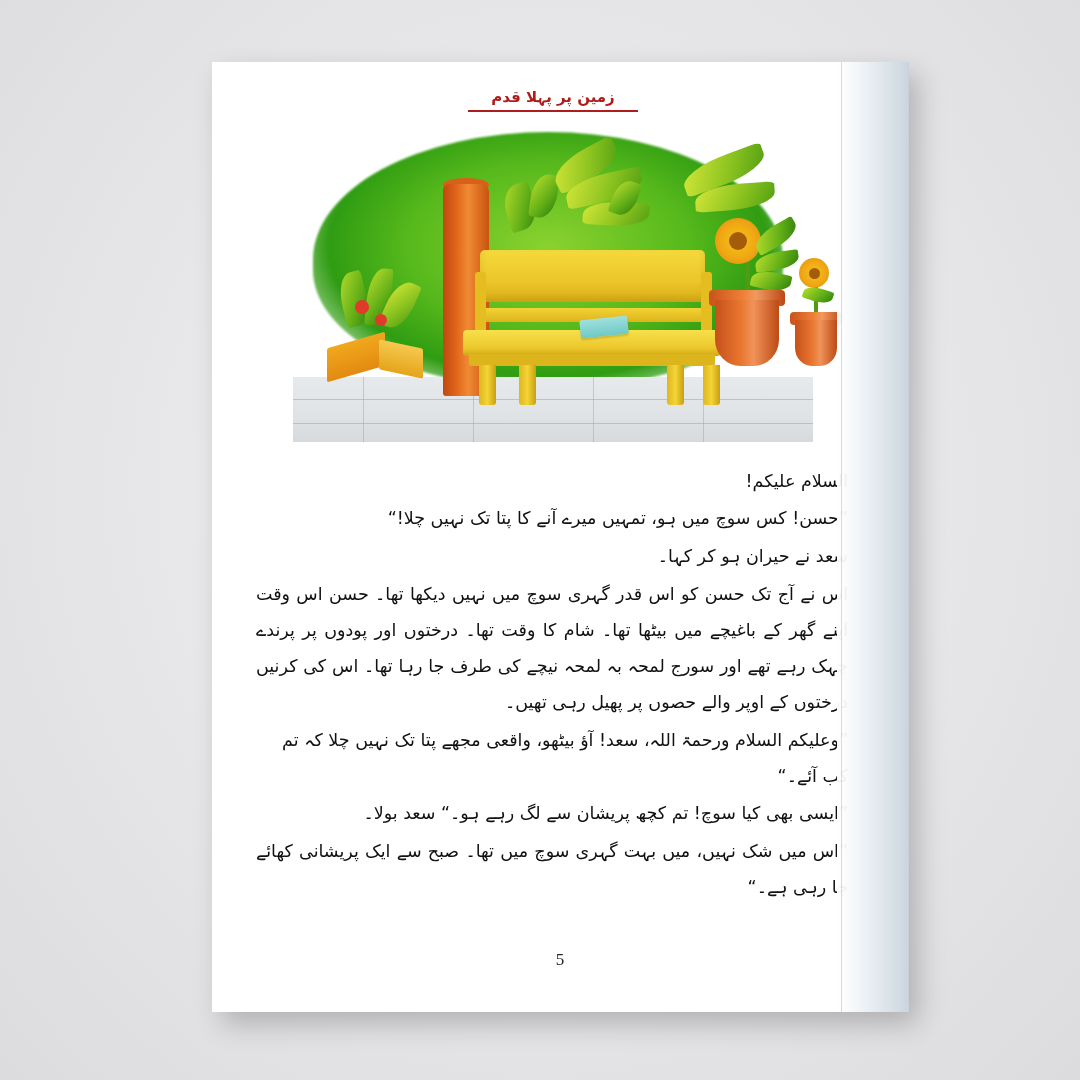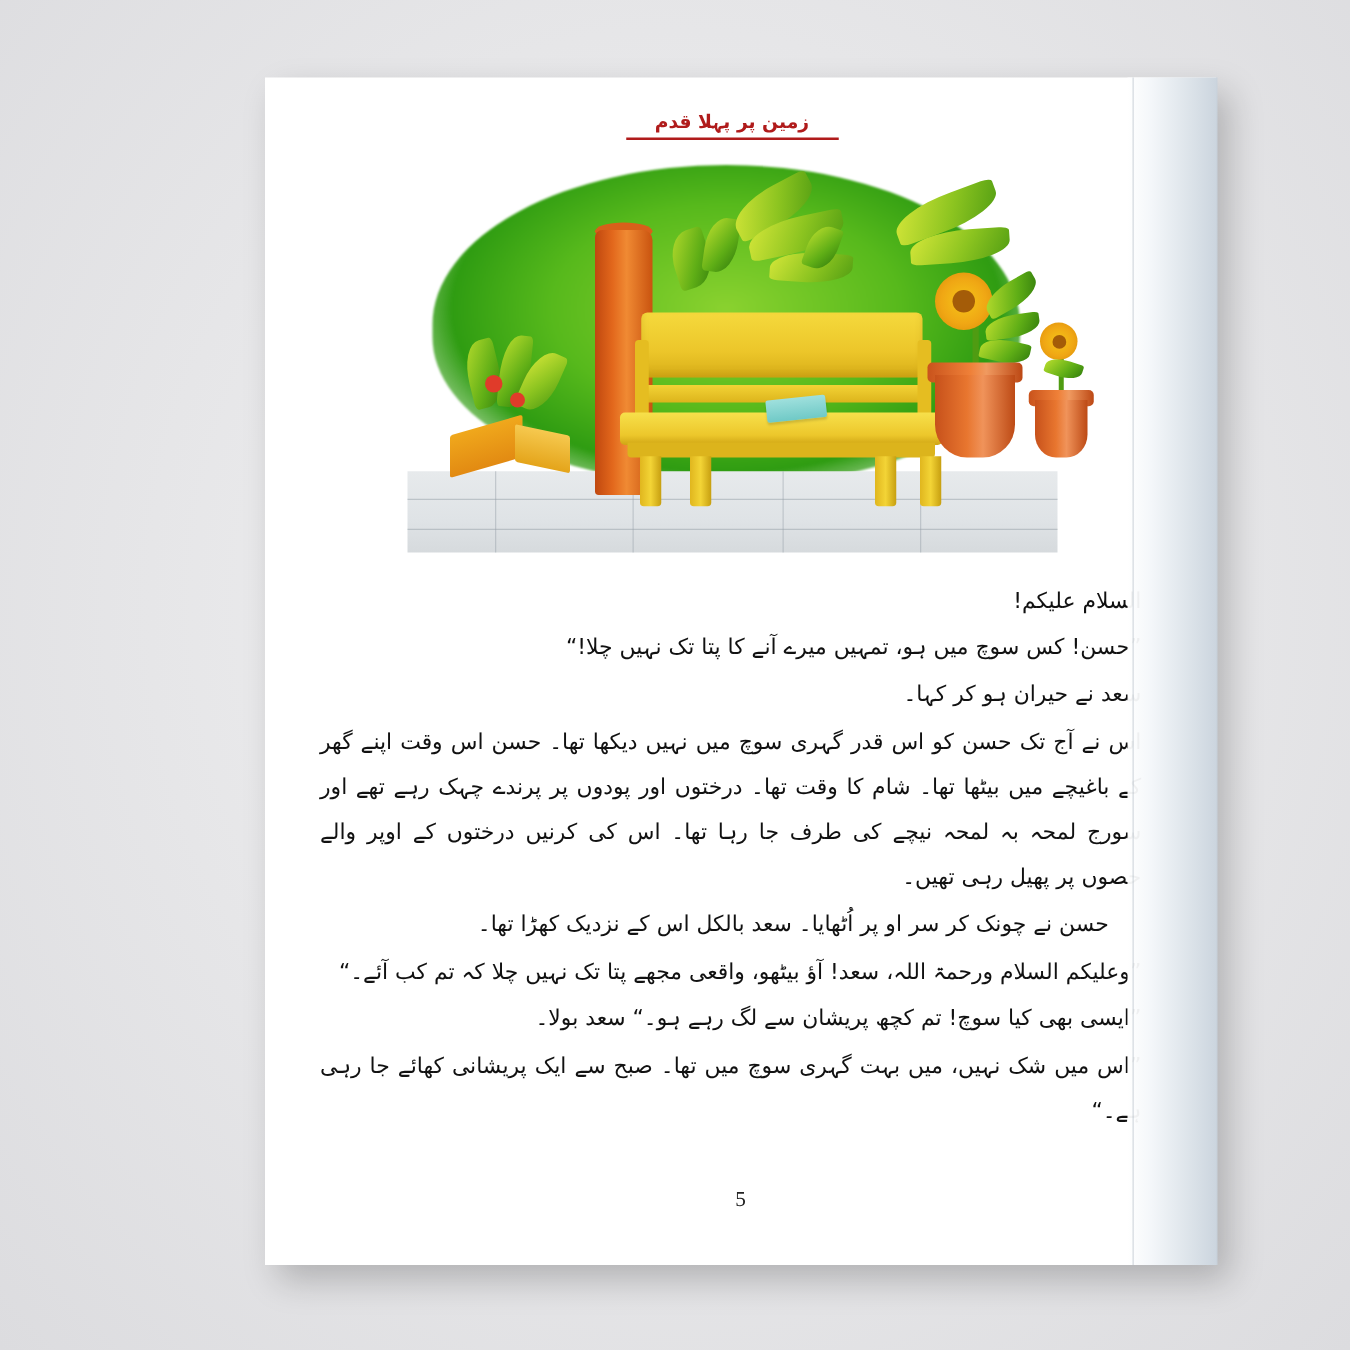--- a/index.html
+++ b/index.html
@@ -21,21 +21,21 @@
     inset: 0;
     background:
       radial-gradient(ellipse at 50% 45%, #f2f2f3 0%, #e6e6e8 55%, #dcdcdf 100%);
   }
 
   
   .page {
     position: absolute;
     left: 212px;
     top: 62px;
-    width: 761px;
+    width: 696px;
     height: 950px;
     background: #ffffff;
     box-shadow: 10px 12px 26px rgba(0,0,0,0.22);
   }
   
   .page-edge {
     position: absolute;
     right: -1px;
     top: 0;
     width: 72px;
@@ -363,21 +363,20 @@
       <div class="flower" style="left:92px; top:192px; width:12px; height:12px; background:#e03b2a;"></div>
       <div class="ground-book-l"></div>
       <div class="ground-book-r"></div>
     </div>
 
     <div class="body-text">
       <p class="p-right">السلام علیکم!</p>
       <p class="p-right">”حسن! کس سوچ میں ہو، تمہیں میرے آنے کا پتا تک نہیں چلا!“</p>
       <p class="p-right">سعد نے حیران ہو کر کہا۔</p>
       <p>اس نے آج تک حسن کو اس قدر گہری سوچ میں نہیں دیکھا تھا۔ حسن اس وقت اپنے گھر کے باغیچے میں بیٹھا تھا۔ شام کا وقت تھا۔ درختوں اور پودوں پر پرندے چہک رہے تھے اور سورج لمحہ بہ لمحہ نیچے کی طرف جا رہا تھا۔ اس کی کرنیں درختوں کے اوپر والے حصوں پر پھیل رہی تھیں۔</p>
-      <p class="p-indent">حسن نے چونک کر سر او پر اُٹھایا۔ سعد بالکل اس کے نزدیک کھڑا تھا۔</p>
       <p class="p-right">”وعلیکم السلام ورحمۃ اللہ، سعد! آؤ بیٹھو، واقعی مجھے پتا تک نہیں چلا کہ تم کب آئے۔“</p>
       <p class="p-right">”ایسی بھی کیا سوچ! تم کچھ پریشان سے لگ رہے ہو۔“ سعد بولا۔</p>
       <p>”اس میں شک نہیں، میں بہت گہری سوچ میں تھا۔ صبح سے ایک پریشانی کھائے جا رہی ہے۔“</p>
     </div>
 
     <div class="folio">5</div>
   </div>
 
   <div class="page-edge"></div>
   <div class="page-edge-line"></div>

